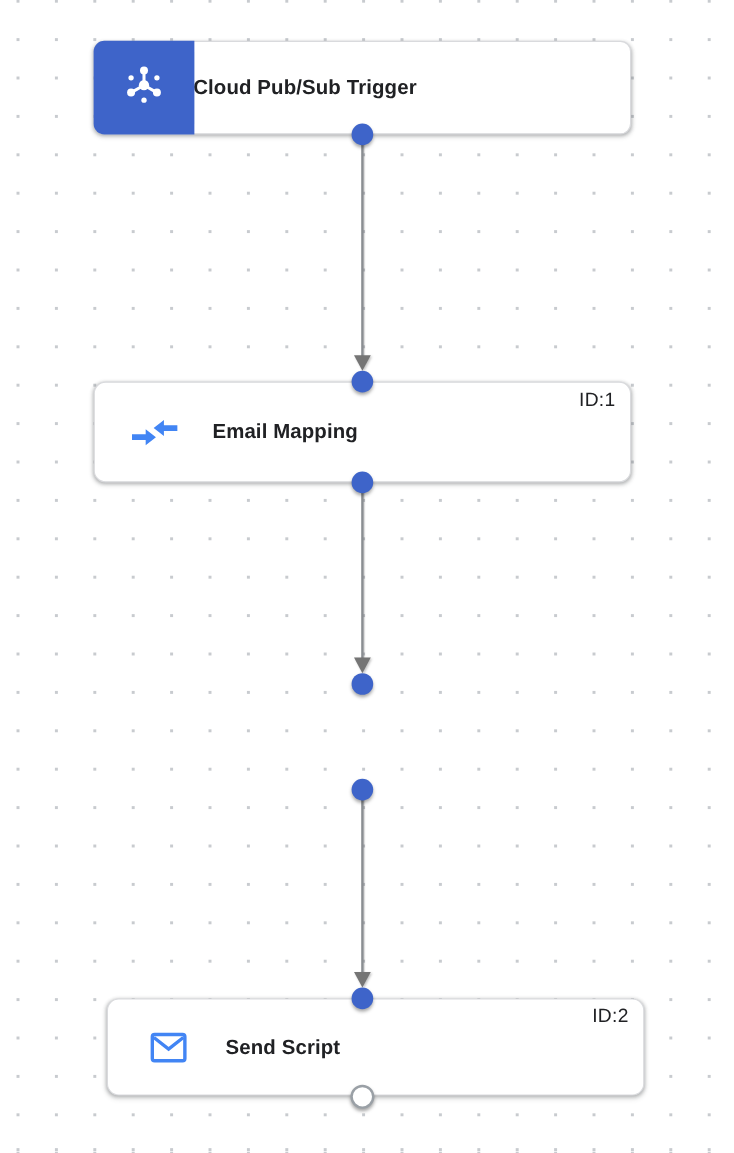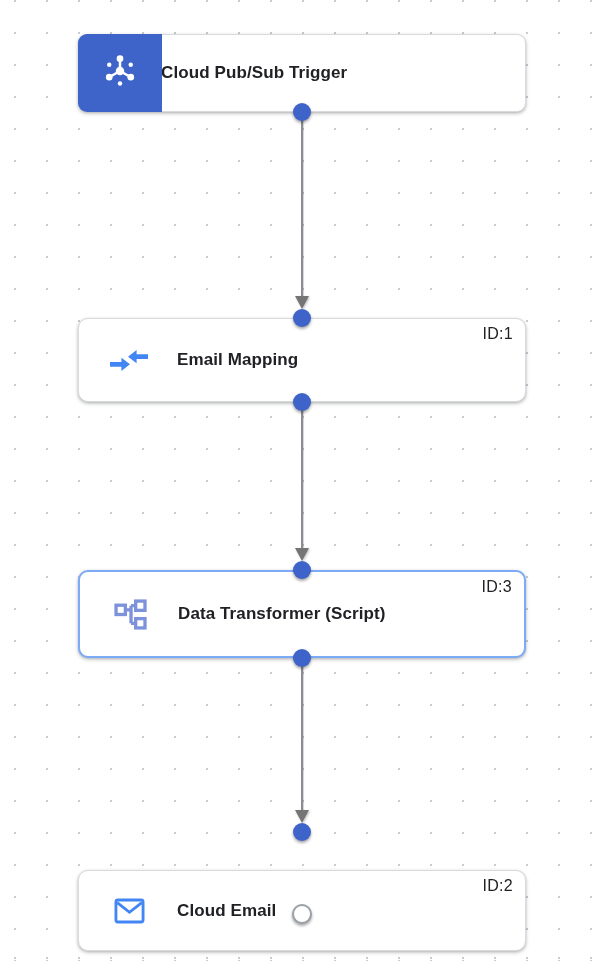--- a/index.html
+++ b/index.html
@@ -78,21 +78,21 @@
     background: var(--accent-blue, #3e64c9);
     border-radius: 9px 0 0 9px;
     display: flex;
     align-items: center;
     justify-content: center;
   }
   .trigger-title { margin-left: 82px; }
 
   #node-mapping     { top: 318px; height: 84px; }
   #node-transformer { top: 570px; height: 88px; }
-  #node-email       { top: 870px; height: 81px; }
+  #node-email       { top: 832px; height: 81px; margin-left: 11px; }
 
   
   .edge-line {
     position: absolute;
     left: 301px;
     width: 2.4px;
     background: var(--edge-gray, #8a8e92);
     box-shadow: 1px 1px 1px rgba(0,0,0,.18);
   }
   .edge-arrowhead {
@@ -179,42 +179,30 @@
     <span class="node-id">ID:1</span>
     <span class="icon-box">
       <svg width="38" height="29" viewBox="0 0 40 30">
         <path d="M0 16.5h12v-4.5l9 7-9 7v-4.5H0z" fill="#4285F4"></path>
         <path d="M40 8.5H28V4l-9 7 9 7v-4.5h12z" fill="#4285F4"></path>
       </svg>
     </span>
     <span class="node-title">Email Mapping</span>
   </div>
 
-  <div class="node selected" id="node-transformer">
-    <span class="node-id">ID:3</span>
-    <span class="icon-box">
-      <svg width="34" height="31" viewBox="0 0 32 30" fill="none" stroke="#7C92DB" stroke-width="3.2">
-        <rect x="2.5" y="6" width="9" height="9"></rect>
-        <rect x="21.5" y="2" width="9" height="9"></rect>
-        <rect x="21.5" y="19" width="9" height="9"></rect>
-        <path d="M11.5 10.5h5.5M17 6.5v17M17 6.5h4.5M17 23.5h4.5"></path>
-      </svg>
-    </span>
-    <span class="node-title">Data Transformer (Script)</span>
-  </div>
 
   <div class="node" id="node-email">
     <span class="node-id">ID:2</span>
     <span class="icon-box">
       <svg width="31" height="26" viewBox="0 0 24 20" fill="none" stroke="#4285F4" stroke-width="2.2">
         <rect x="1.5" y="1.5" width="21" height="17" rx="1.5"></rect>
         <path d="M2.5 3.5L12 11l9.5-7.5"></path>
       </svg>
     </span>
-    <span class="node-title">Cloud Email</span>
+    <span class="node-title">Send Script</span>
   </div>
 
   <div class="port" id="port-out-1"></div>
   <div class="port" id="port-in-2"></div>
   <div class="port" id="port-out-2"></div>
   <div class="port" id="port-in-3"></div>
   <div class="port" id="port-out-3"></div>
   <div class="port" id="port-in-4"></div>
   <div class="port-open" id="port-open-4"></div>
 

